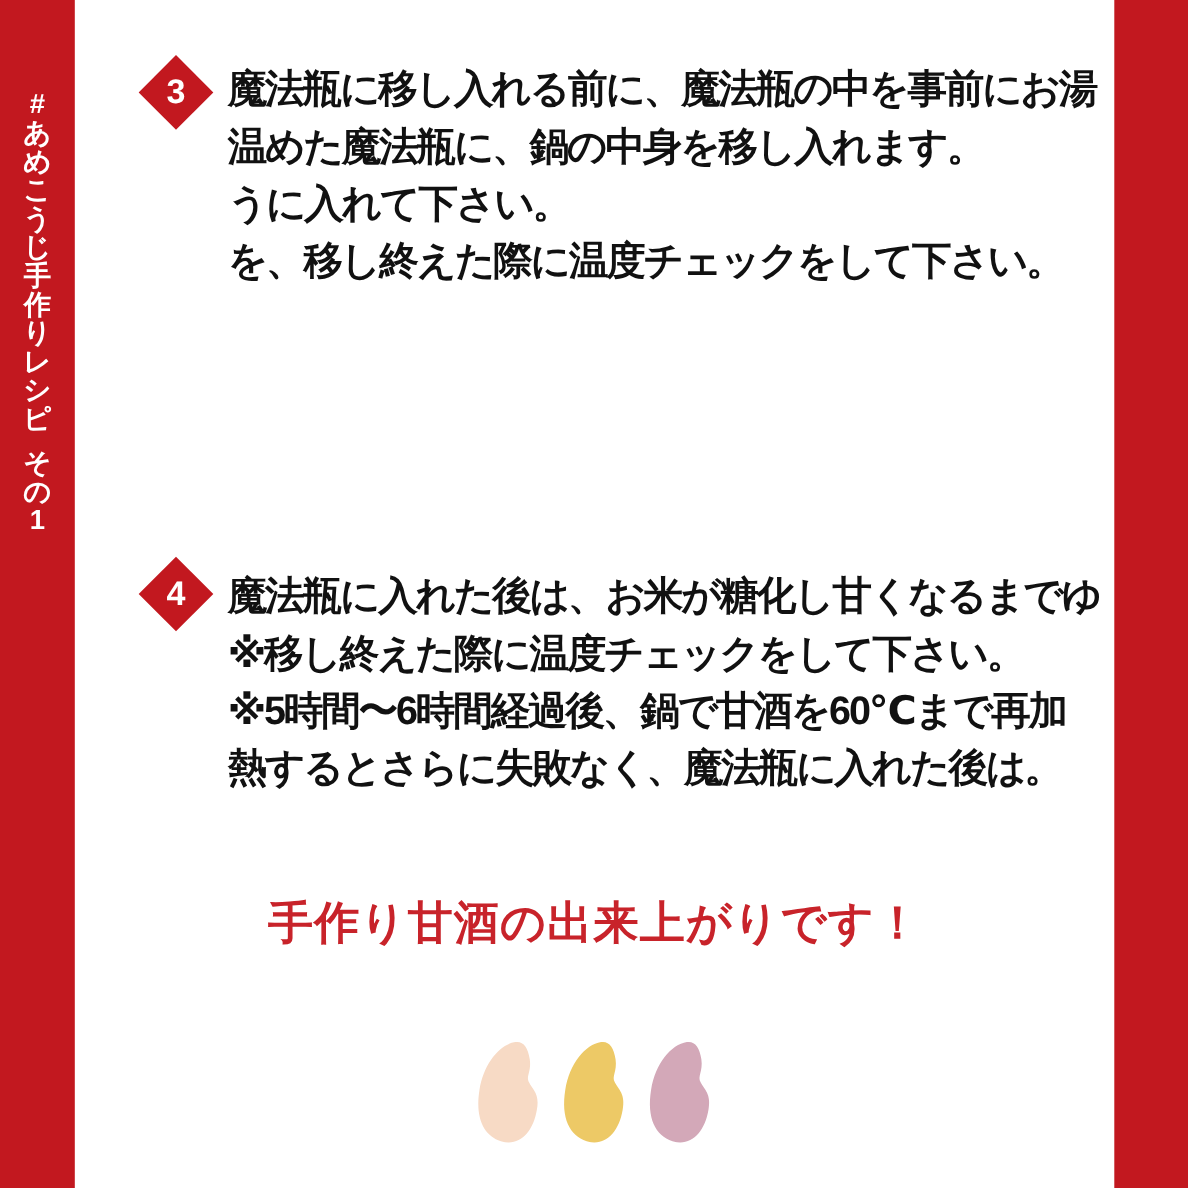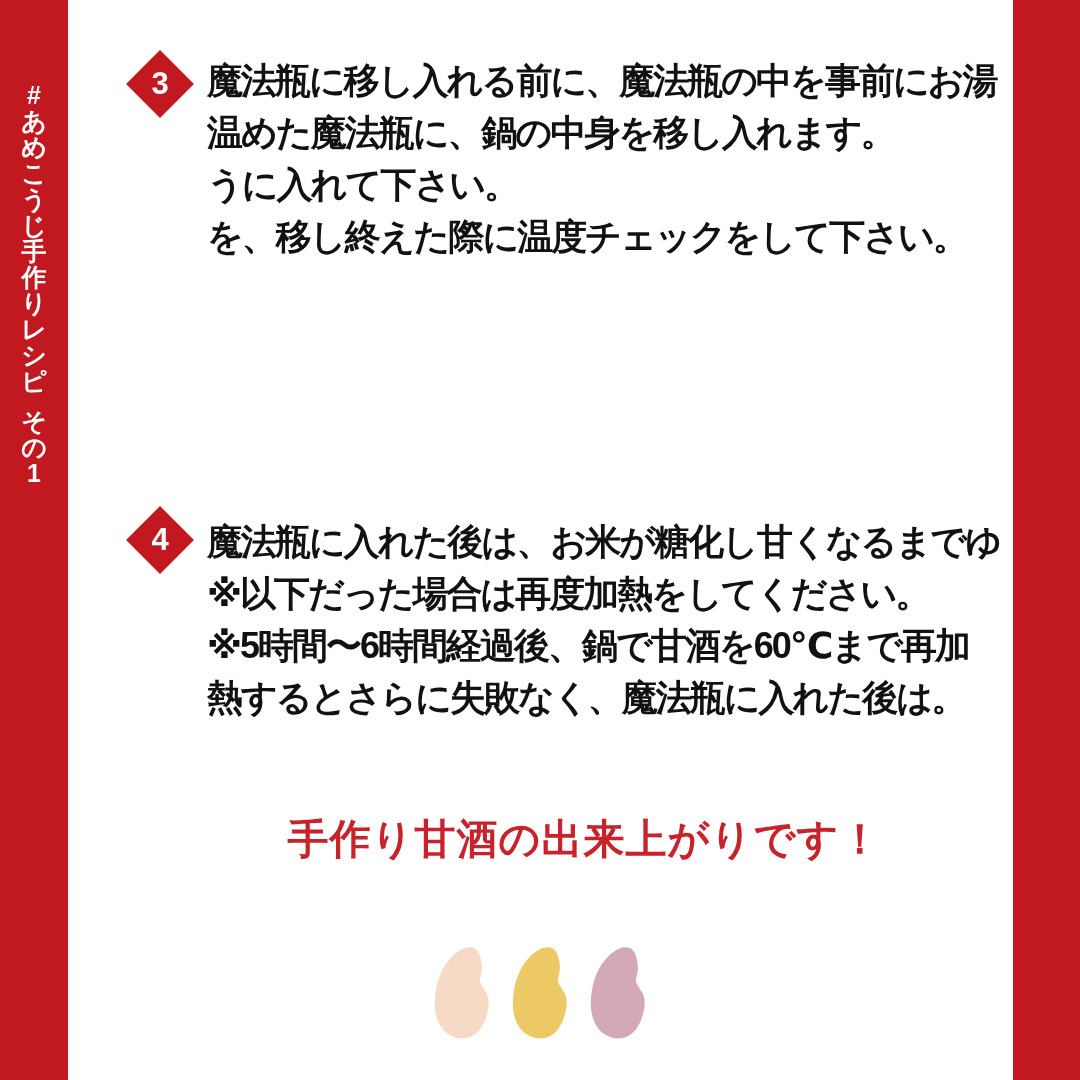--- a/index.html
+++ b/index.html
@@ -35,21 +35,21 @@
     position:absolute; left:207px; width:812px;
     color:#111111; font-weight:bold; font-size:36px; line-height:52px;
     letter-spacing:-2px; white-space:nowrap;
   }
   .step-3-text { top:55px; }
   .step-4-text { top:516px; }
 
   .finish {
     position:absolute; left:68px; top:812px; width:945px;
     text-align:center; color:#c8232a; font-weight:bold; font-size:41px;
-    letter-spacing:1px; white-space:nowrap;padding-left:44px;
+    letter-spacing:1px; white-space:nowrap;
   }
 
   .grains {
     position:absolute; left:68px; top:944px; width:945px;
     display:flex; justify-content:center; align-items:flex-start; gap:16px;
   }
   .grains svg { display:block; }
   .grain-tilt { transform:rotate(7deg); }
 </style>
 </head>
@@ -86,21 +86,21 @@
   <div>温めた魔法瓶に、鍋の中身を移し入れます。</div>
   <div>うに入れて下さい。</div>
   <div>を、移し終えた際に温度チェックをして下さい。</div>
 </div>
 
 <div class="diamond marker-4">
   <span class="num">4</span>
 </div>
 <div class="step-text step-4-text">
   <div>魔法瓶に入れた後は、お米が糖化し甘くなるまでゆ</div>
-  <div>※以下だった場合は再度加熱をしてください。</div>
+  <div>※移し終えた際に温度チェックをして下さい。</div>
   <div>※5時間〜6時間経過後、鍋で甘酒を60℃まで再加</div>
   <div>熱するとさらに失敗なく、魔法瓶に入れた後は。</div>
 </div>
 
 <div class="finish">手作り甘酒の出来上がりです！</div>
 
 <div class="grains">
   <svg class="grain-tilt" width="62" height="95" viewBox="0 0 62 95">
     <path d="M31,3 C17,7 5,26 4,50 C3,76 13,91 29,94 C46,97 57,83 58,62 C59,47 52,44 48,38 C44,33 49,28 46,17 C43,6 38,1 31,3 Z" fill="#f7dac5"></path>
   </svg>

